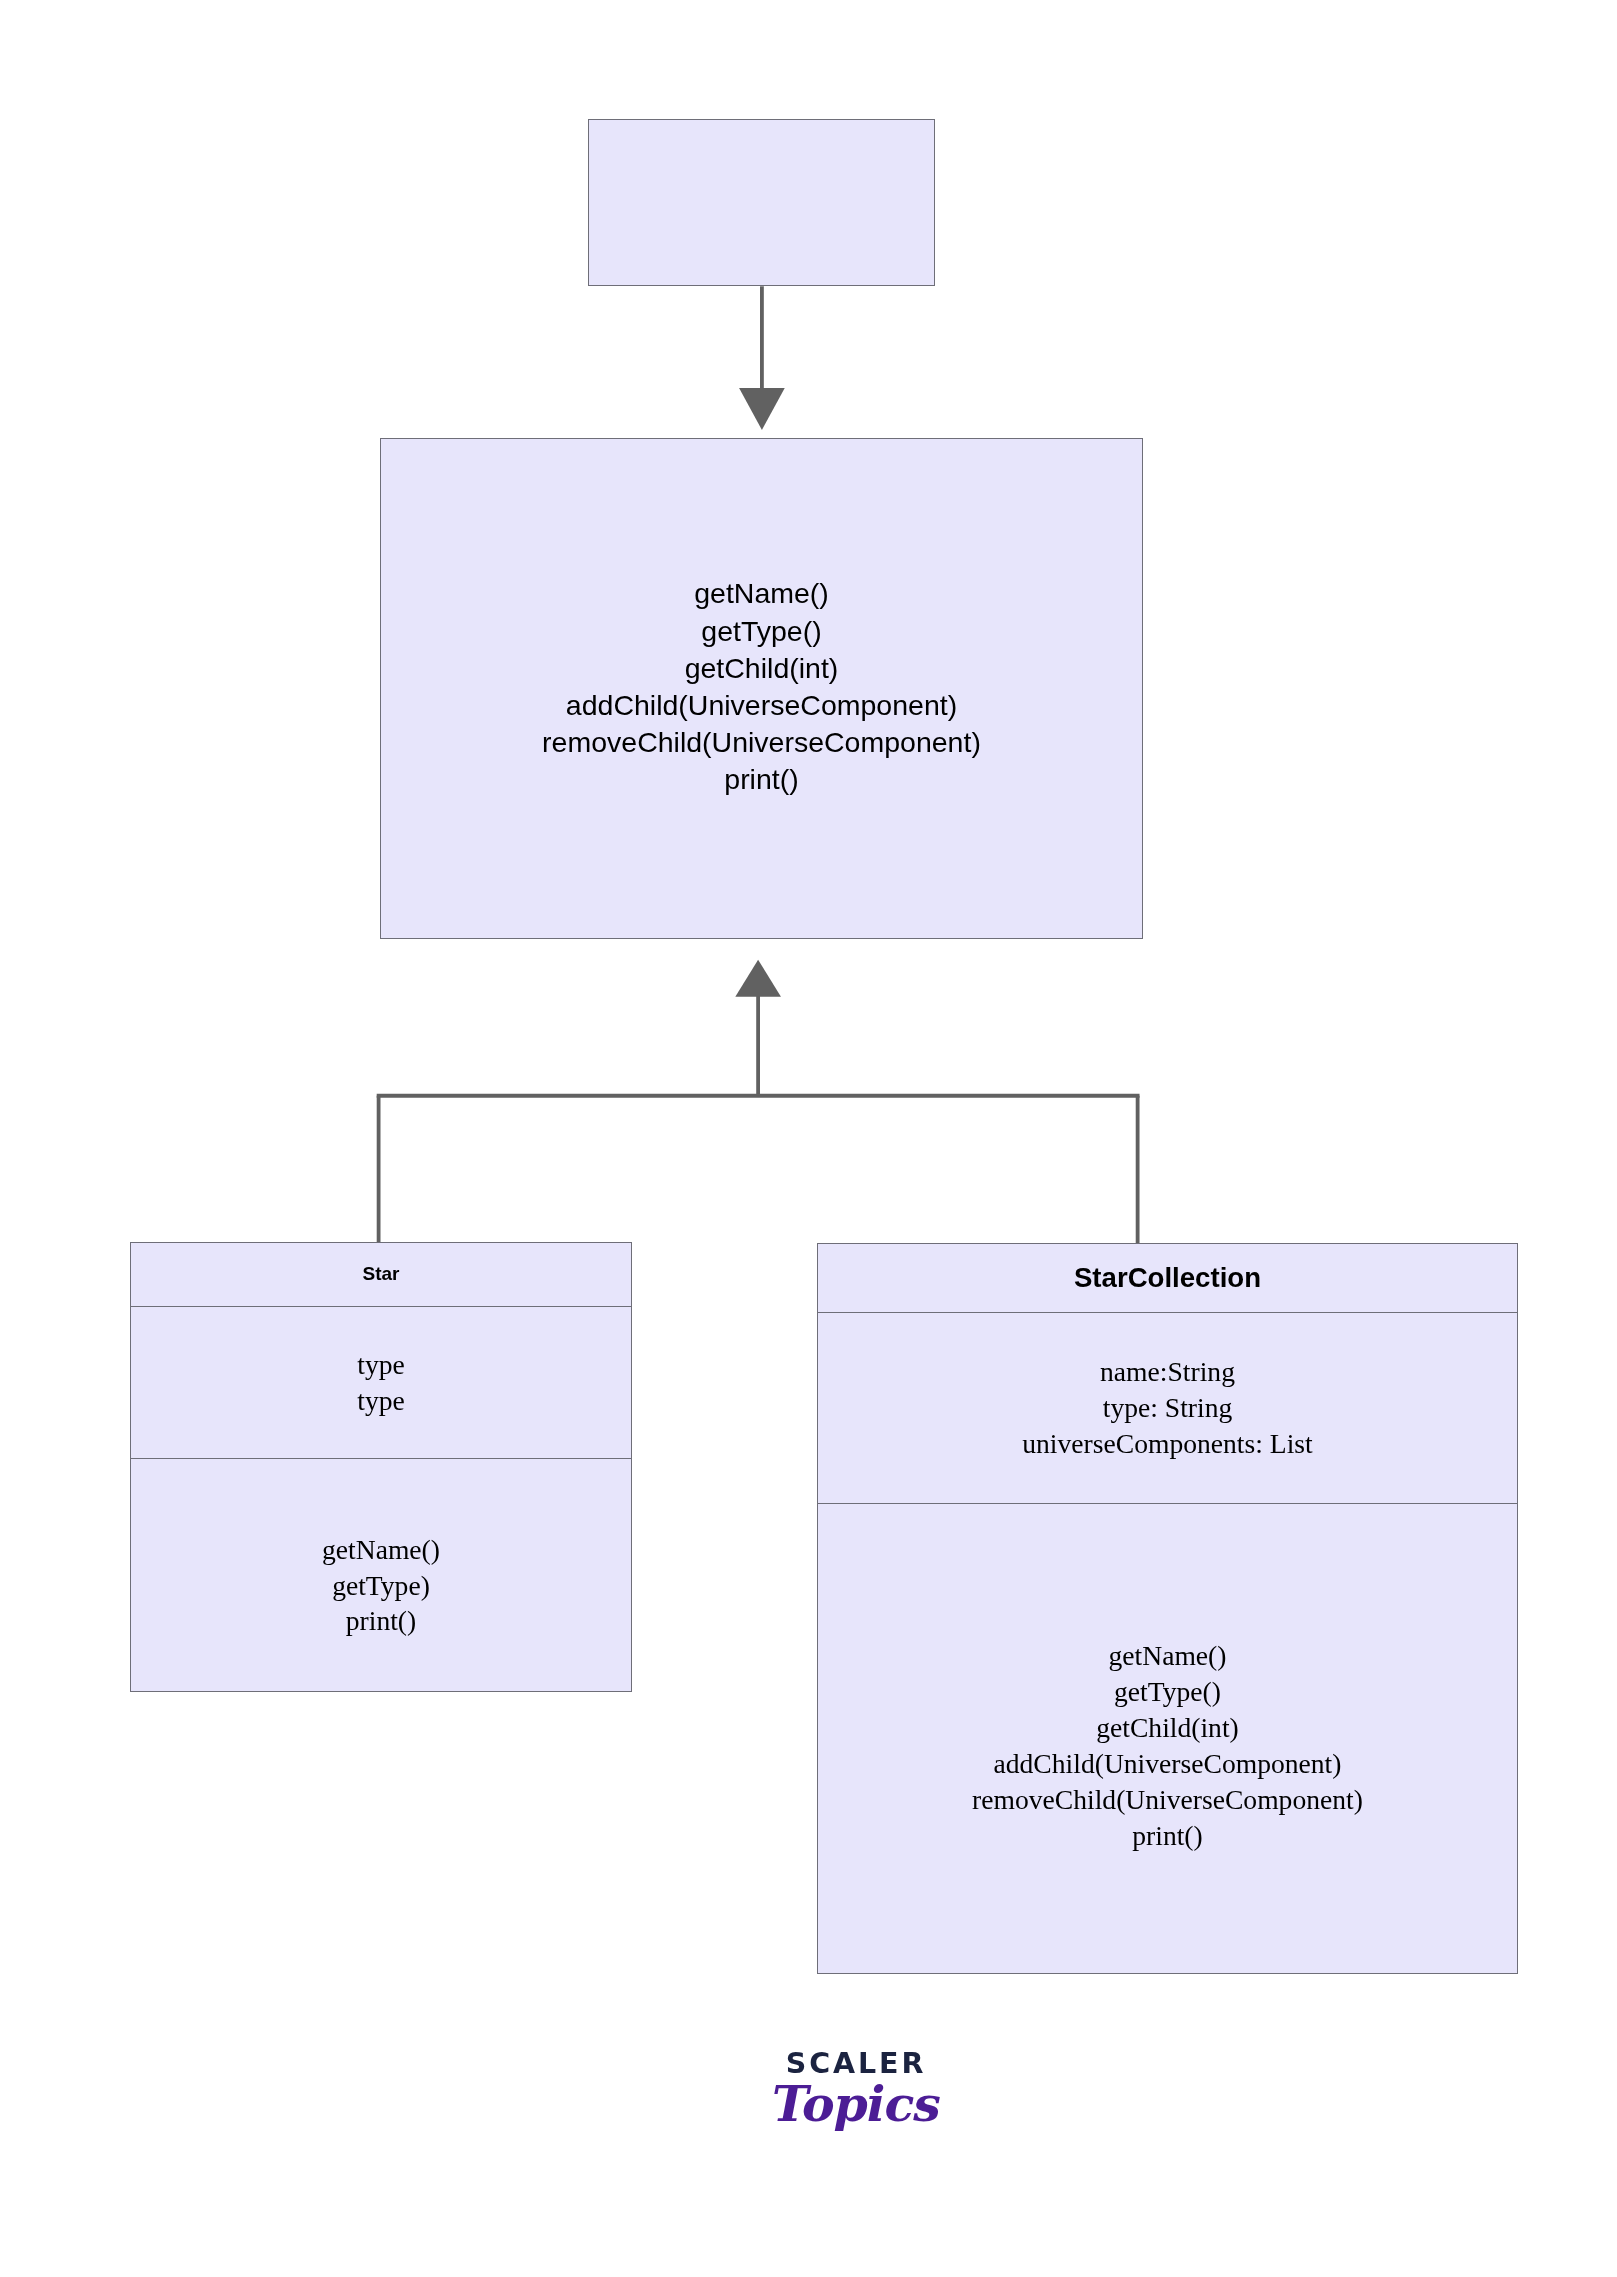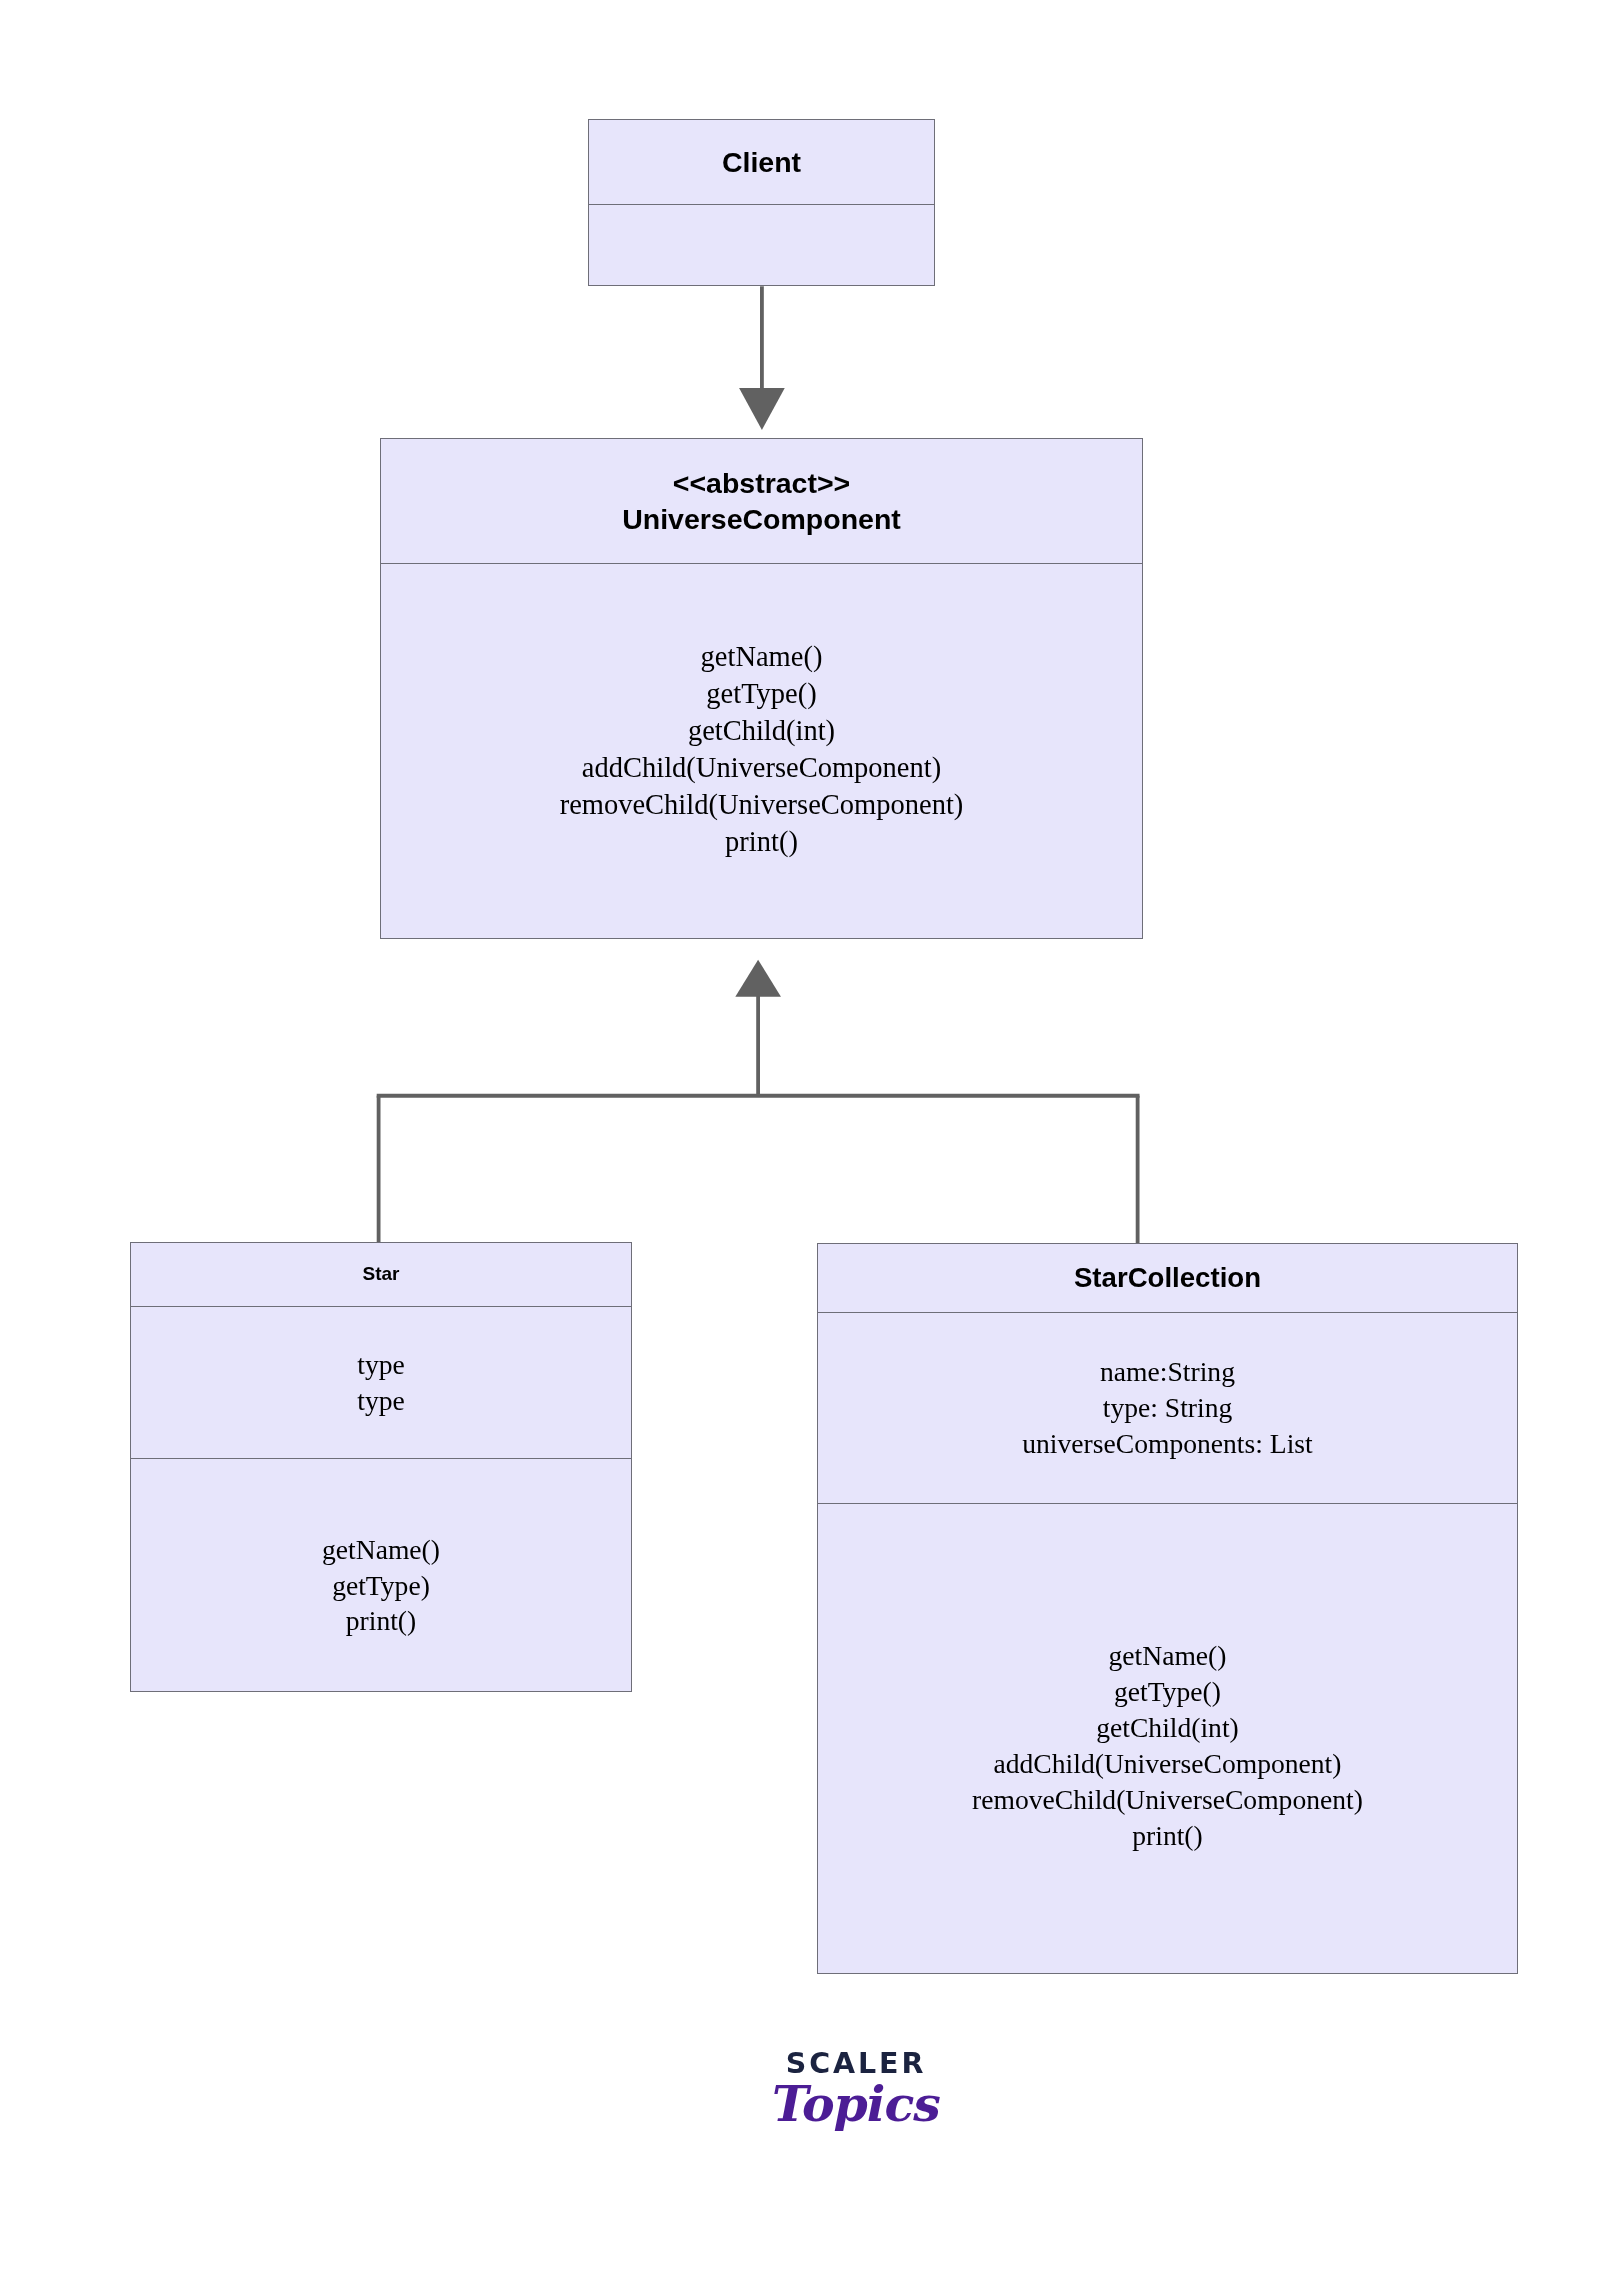--- a/index.html
+++ b/index.html
@@ -131,31 +131,24 @@
     <polygon points="797,1009 773,1048 821,1048" fill="#616161"></polygon>
 
     <line x1="396" y1="1152" x2="1198" y2="1152" stroke="#616161" stroke-width="4"></line>
 
     <line x1="398" y1="1152" x2="398" y2="1306" stroke="#616161" stroke-width="4"></line>
 
     <line x1="1196" y1="1152" x2="1196" y2="1307" stroke="#616161" stroke-width="4"></line>
   </svg>
 
   <div class="uml-box" id="box-client">
-    <div class="uml-section sec-title">
-      <div class="uml-title">Client</div>
-    </div>
     <div class="uml-section sec-body"></div>
   </div>
 
   <div class="uml-box" id="box-universe">
-    <div class="uml-section sec-title">
-      <div class="uml-title">&lt;&lt;abstract&gt;&gt;</div>
-      <div class="uml-title">UniverseComponent</div>
-    </div>
     <div class="uml-section sec-methods">
       <div class="uml-line">getName()</div>
       <div class="uml-line">getType()</div>
       <div class="uml-line">getChild(int)</div>
       <div class="uml-line">addChild(UniverseComponent)</div>
       <div class="uml-line">removeChild(UniverseComponent)</div>
       <div class="uml-line">print()</div>
     </div>
   </div>
 

